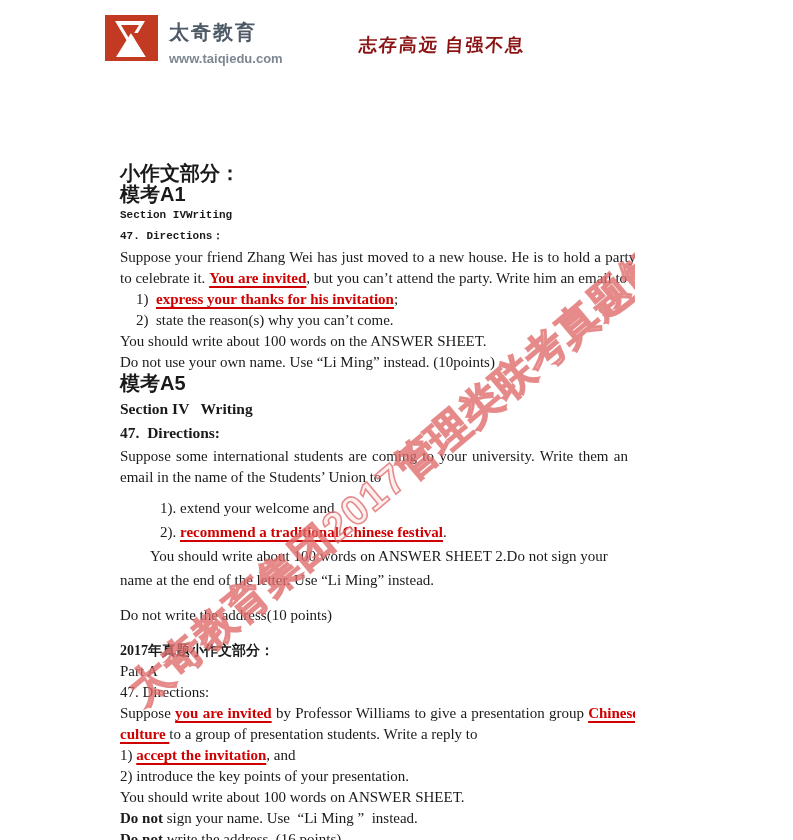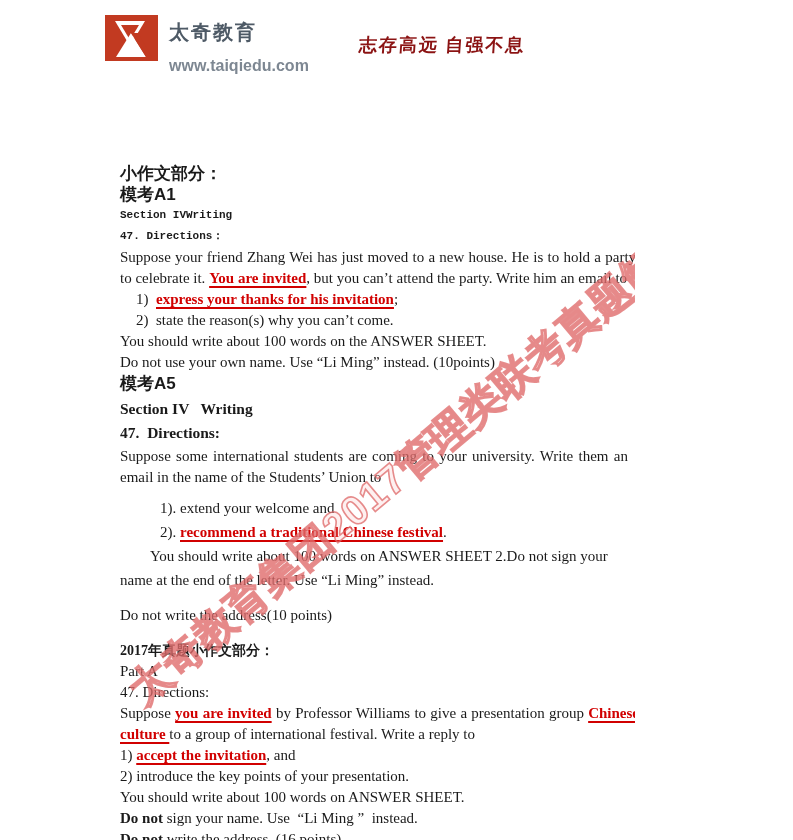--- a/index.html
+++ b/index.html
@@ -26,24 +26,24 @@
   .brand-name {
     font-family: "Liberation Sans", sans-serif;
     font-size: 20px;
     font-weight: 600;
     letter-spacing: 2px;
     color: #4e5a66;
     line-height: 22px;
   }
   .brand-url {
     font-family: "Liberation Sans", sans-serif;
-    font-size: 16px;
+    font-size: 13px;
     font-weight: bold;
     color: #7d8792;
-    margin-top: 14px;
+    margin-top: 8px;
   }
   .slogan {
     position: absolute;
     right: 110px;
     top: 33px;
     font-family: "Liberation Serif", serif;
     font-size: 18px;
     font-weight: bold;
     letter-spacing: 2px;
     color: #8b1313;
@@ -75,21 +75,21 @@
     left: 120px;
     top: 163px;
     width: 562px;
     font-size: 15px;
     line-height: 21px;
   }
   .ln { white-space: pre; }
   .h-cn {
     font-family: "Liberation Sans", sans-serif;
     font-weight: bold;
-    font-size: 17px;
+    font-size: 20px;
   }
   .h-cn-serif {
     font-weight: bold;
     font-size: 14px;
   }
   .mono {
     font-family: "Liberation Mono", monospace;
     font-weight: bold;
     font-size: 11px;
   }
@@ -156,21 +156,21 @@
     <div class="ln ind2 mt6">1). extend your welcome and</div>
     <div class="ln ind2 mt3"><span>2). </span><span class="red">recommend a traditional Chinese festival</span><span>.</span></div>
     <div class="ln tind mt3">You should write about 100 words on ANSWER SHEET 2.Do not sign your</div>
     <div class="ln mt3">name at the end of the letter. Use “Li Ming” instead.</div>
     <div class="ln mt2">Do not write the address(10 points)</div>
 
     <div class="ln h-cn-serif mt2">2017年真题小作文部分：</div>
     <div class="ln">Part A</div>
     <div class="ln">47. Directions:</div>
     <div class="ln ws05"><span>Suppose </span><span class="red">you are invited</span><span> by Professor Williams to give a presentation group </span><span class="red">Chinese</span></div>
-    <div class="ln"><span class="red">culture </span><span>to a group of international festival. Write a reply to</span></div>
+    <div class="ln"><span class="red">culture </span><span>to a group of presentation students. Write a reply to</span></div>
     <div class="ln"><span>1) </span><span class="red">accept the invitation</span><span>, and</span></div>
     <div class="ln">2) introduce the key points of your presentation.</div>
     <div class="ln">You should write about 100 words on ANSWER SHEET.</div>
     <div class="ln"><span class="b">Do not</span><span> sign your name. Use  “Li Ming ”  instead.</span></div>
     <div class="ln"><span class="b">Do not</span><span> write the address. (16 points)</span></div>
 
   </div>
 </div>
 
 </body></html>

